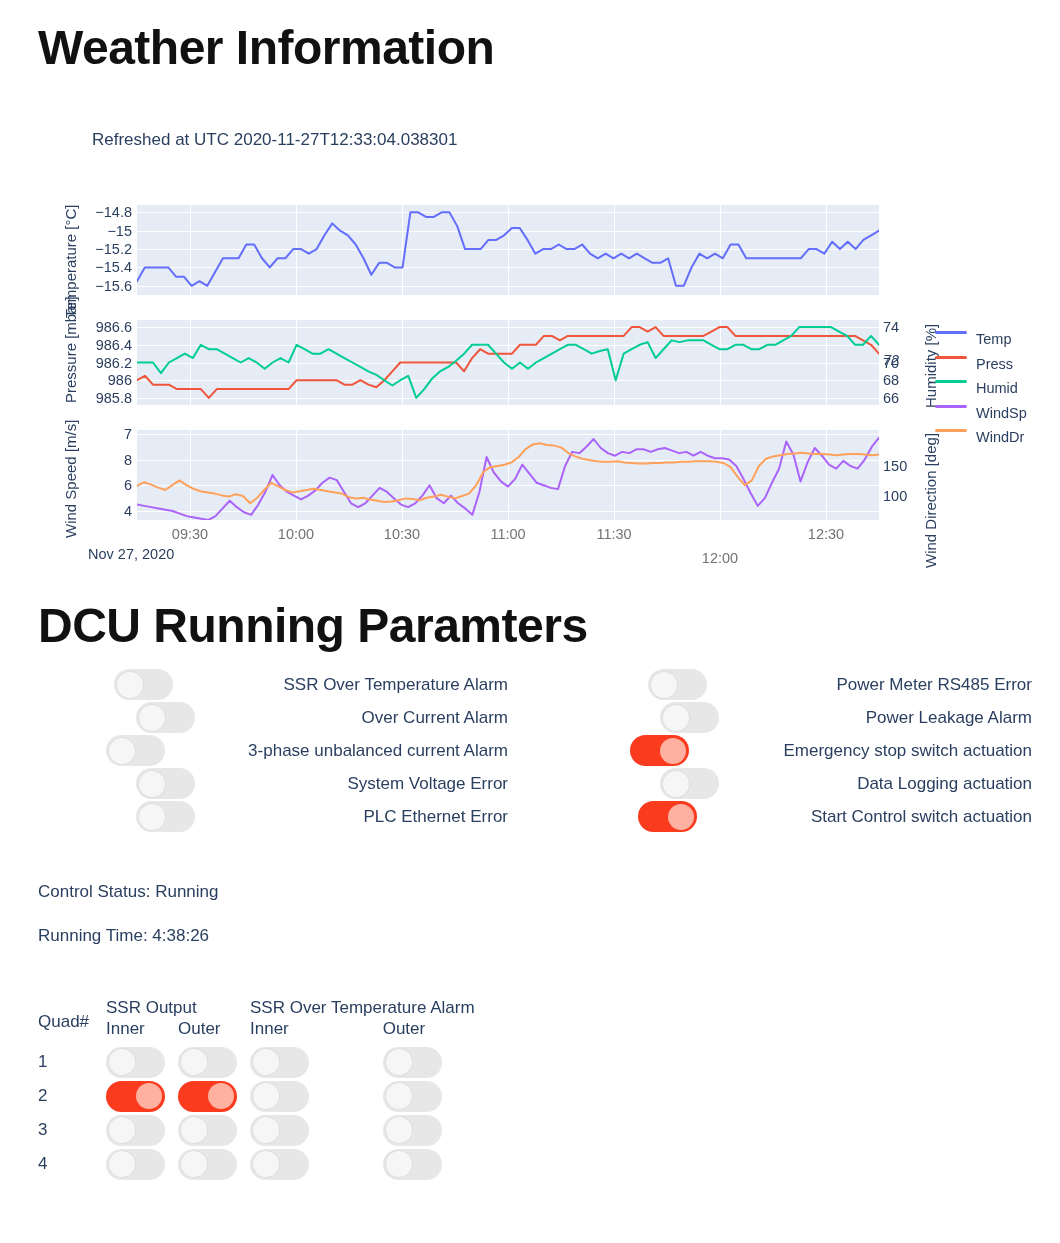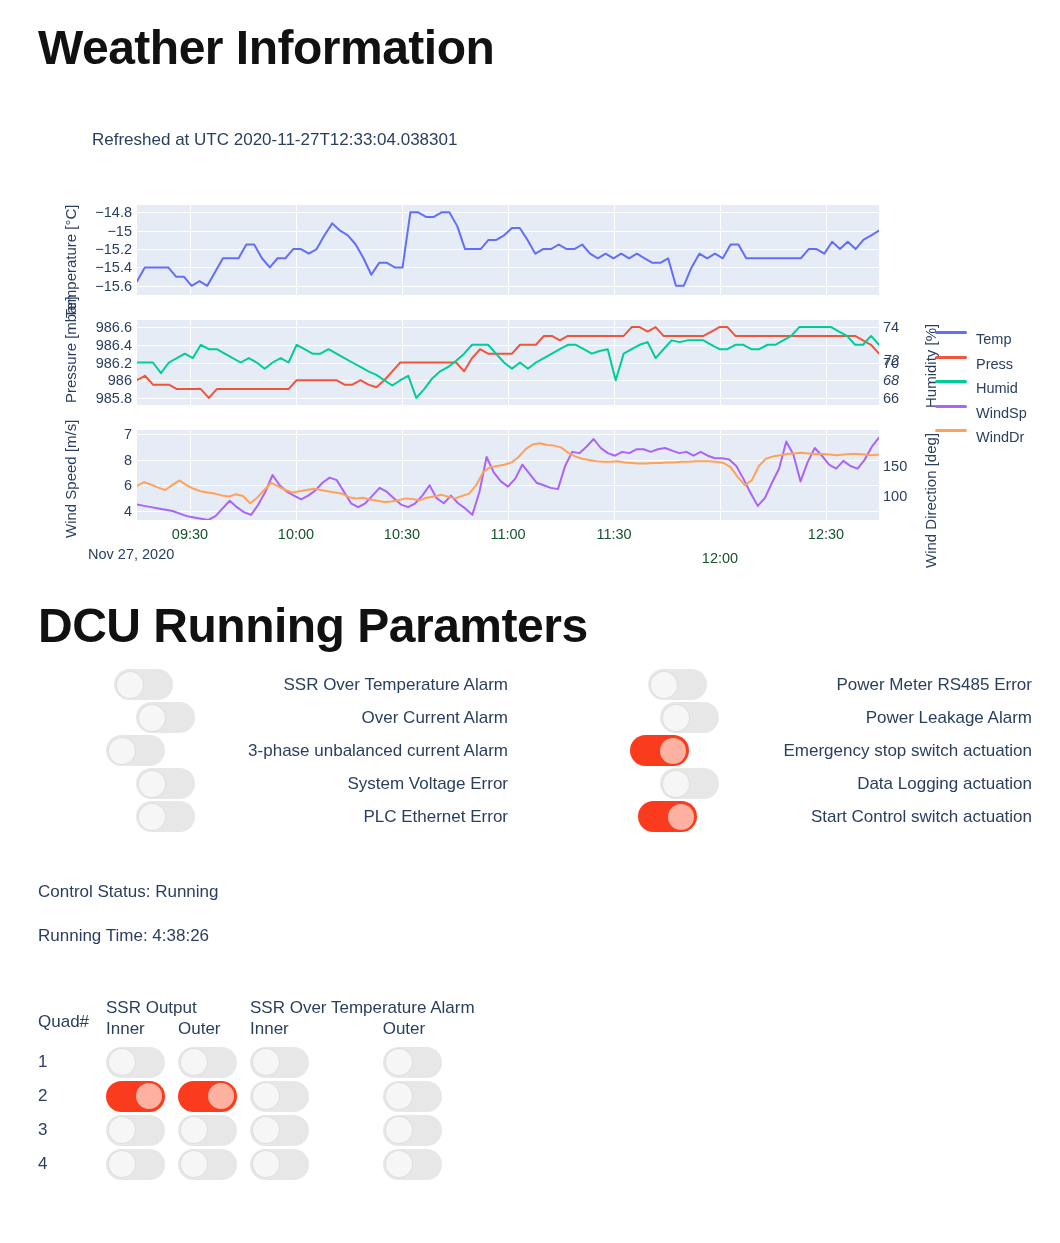--- a/index.html
+++ b/index.html
@@ -66,21 +66,21 @@
     white-space: nowrap;
   }
   .tick-left  { right: 0; transform: translateY(-50%); text-align: right; }
   .tick-right { left: 0;  transform: translateY(-50%); text-align: left;  }
   .tickcol-left  { position: absolute; left: 0px;  width: 132px; }
   .tickcol-right { position: absolute; left: 883px; width: 60px; }
 
   .xtick {
     position: absolute;
     font-size: 14.5px;
-    color: #14532d;
+    color: #737373;
     transform: translateX(-50%);
     white-space: nowrap;
   }
   .xdate {
     position: absolute;
     left: 88px; top: 428px;
     font-size: 14.5px;
     color: #2a3f5f;
     white-space: nowrap;
   }
@@ -260,21 +260,21 @@
       <div class="tick tick-left" style="top: 315.857px; position: absolute; right: 0px;">7</div>
       <div class="tick tick-left" style="top: 341.571px; position: absolute; right: 0px;">8</div>
       <div class="tick tick-left" style="top: 367.286px; position: absolute; right: 0px;">6</div>
       <div class="tick tick-left" style="top: 393px; position: absolute; right: 0px;">4</div>
     </div>
 
   <div class="tickcol-right" id="ticks-humid">
       <div class="tick tick-right" style="top: 209.083px; position: absolute; left: 0px;">74</div>
       <div class="tick tick-right" style="top: 242px; position: absolute; left: 0px; font-style: italic;">72</div>
       <div class="tick tick-right" style="top: 244.5px; position: absolute; left: 0px;">70</div>
-      <div class="tick tick-right" style="top: 262.208px; position: absolute; left: 0px; font-style: italic;">68</div>
+      <div class="tick tick-right" style="top: 262.208px; position: absolute; left: 0px;">68</div>
       <div class="tick tick-right" style="top: 279.917px; position: absolute; left: 0px;">66</div>
     </div>
   <div class="tickcol-right" id="ticks-winddr">
       <div class="tick tick-right" style="top: 348px; position: absolute; left: 0px;">150</div>
       <div class="tick tick-right" style="top: 378px; position: absolute; left: 0px;">100</div>
     </div>
 
   <div id="xticks">
       <div class="xtick" style="left: 190px; top: 408px;">09:30</div>
       <div class="xtick" style="left: 296px; top: 408px;">10:00</div>

